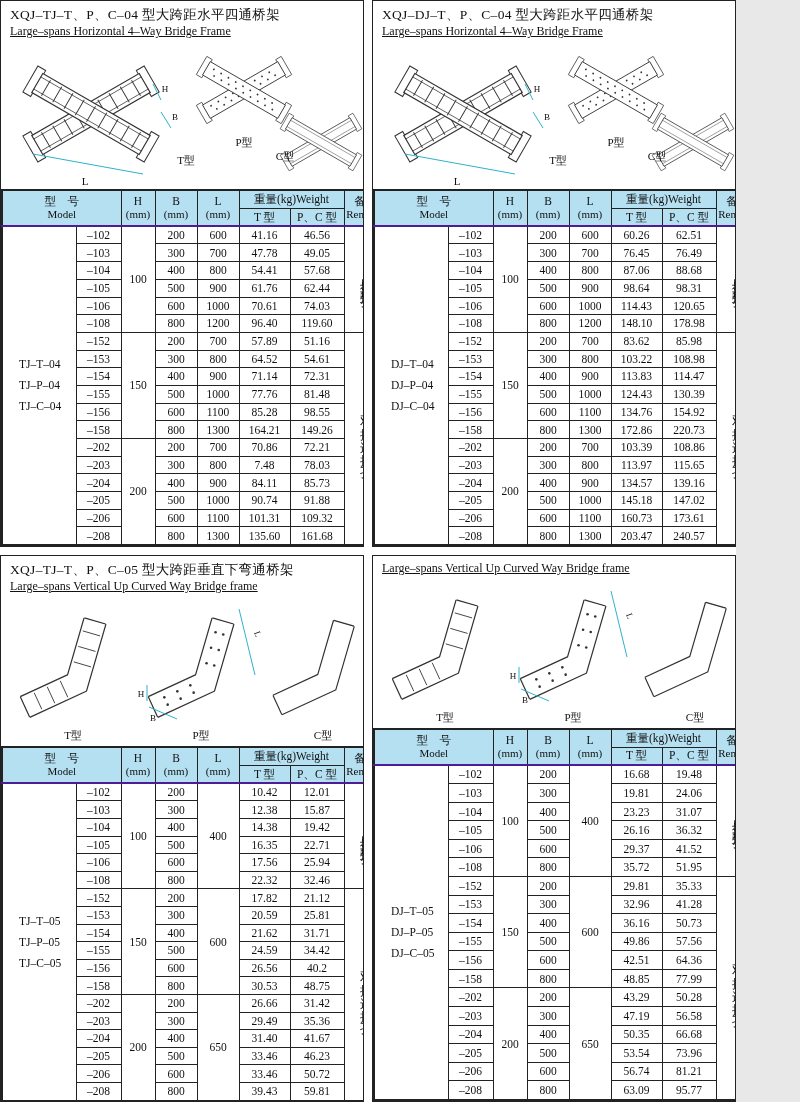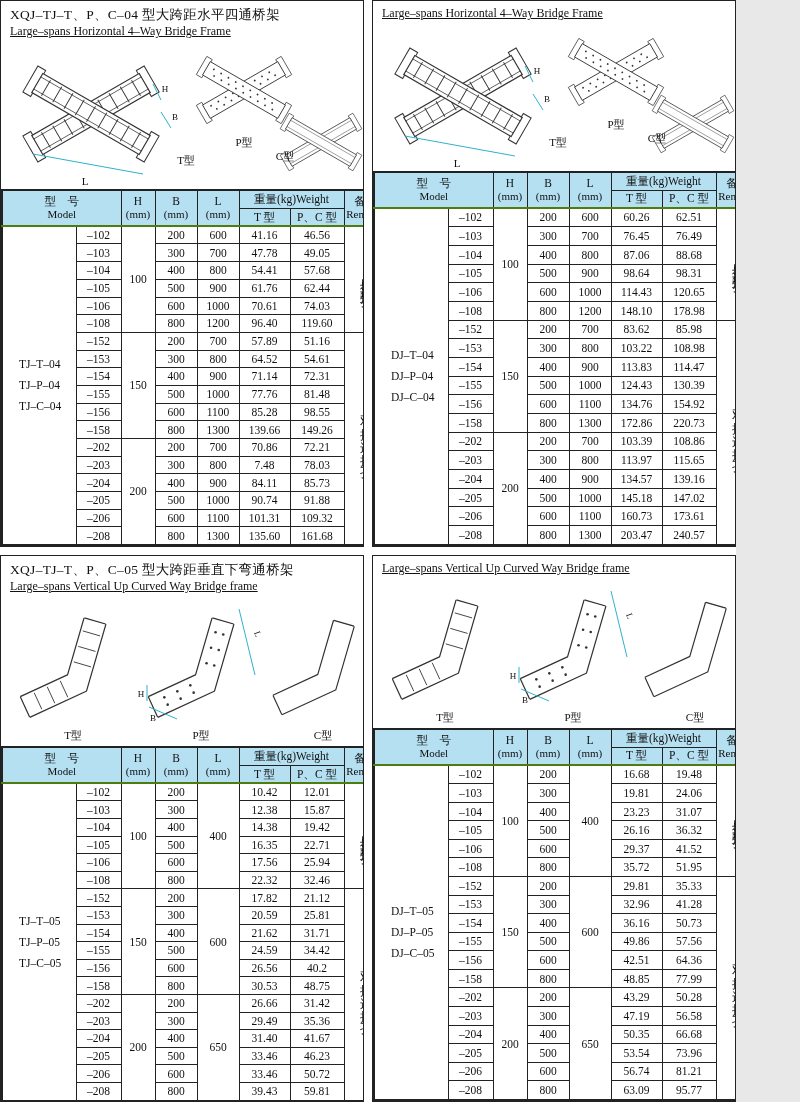--- a/index.html
+++ b/index.html
@@ -20,21 +20,21 @@
     border-collapse:collapse;table-layout:fixed;width:100%;flex:1 1 auto;
     font-size:11.5px;margin-top:1px;
   }
   table.spec,table.spec th,table.spec td{border:1px solid #222;}
   table.spec{border-width:2px;}
   table.spec thead th{
     background:var(--header-bg,#b5e0f2);font-weight:normal;
     padding:0;line-height:1.25;height:17px;
   }
   table.spec thead tr:last-child th{height:16px;}
-  table.spec thead{border-bottom:2px solid #4d7c0f;}
+  table.spec thead{border-bottom:2px solid #4c1d95;}
   table.spec td{
     text-align:center;vertical-align:middle;padding:0;height:16.6px;line-height:1.05;
     background:#fff;overflow:hidden;white-space:nowrap;
   }
   td.alt{background:var(--row-alt,#d4d4d4);}
   td.modelcol{text-align:left;padding-left:4px;background:#fff;}
   td.modelcol div{margin:9px 16px;}
   .hdr2{display:block;font-size:11px;}
   .vtext{
     writing-mode:vertical-rl;text-orientation:upright;display:inline-block;
@@ -271,21 +271,21 @@
             <td class="">–156</td>
             <td class="">600</td>
             <td class="">1100</td>
             <td class="">85.28</td>
             <td class="">98.55</td>
           </tr>
           <tr>
             <td class="alt">–158</td>
             <td class="alt">800</td>
             <td class="alt">1300</td>
-            <td class="alt">139.66</td>
+            <td class="alt">164.21</td>
             <td class="alt">149.26</td>
           </tr>
           <tr>
             <td class="">–202</td>
             <td rowspan="6">200</td>
             <td class="">200</td>
             <td class="">700</td>
             <td class="">70.86</td>
             <td class="">72.21</td>
           </tr>
@@ -323,20 +323,21 @@
             <td class="alt">1300</td>
             <td class="alt">135.60</td>
             <td class="alt">161.68</td>
           </tr>
         </tbody>
       </table>
   </div>
 
   <div class="panel">
     <div class="titleblock">
+      <div class="title-zh">XQJ–DJ–T、P、C–04 型大跨距水平四通桥架</div>
       <div class="title-en">Large–spans Horizontal 4–Way Bridge Frame</div>
     </div>
     <svg class="diagram" width="385" height="148" viewBox="0 0 385 148">
         <g transform="translate(90,74) scale(1)">
           <g transform="rotate(-30)">
             <rect x="-70" y="-15" width="9" height="30" fill="#fff" stroke="#333333" stroke-width="1"></rect>
             <rect x="61" y="-15" width="9" height="30" fill="#fff" stroke="#333333" stroke-width="1"></rect>
             <rect x="-62" y="-11" width="124" height="22" fill="#fff" stroke="#333333" stroke-width="1.2"></rect>
             <line x1="-62" y1="-7" x2="62" y2="-7" stroke="#333333" stroke-width="0.7"></line>
             <line x1="-62" y1="7" x2="62" y2="7" stroke="#333333" stroke-width="0.7"></line>

